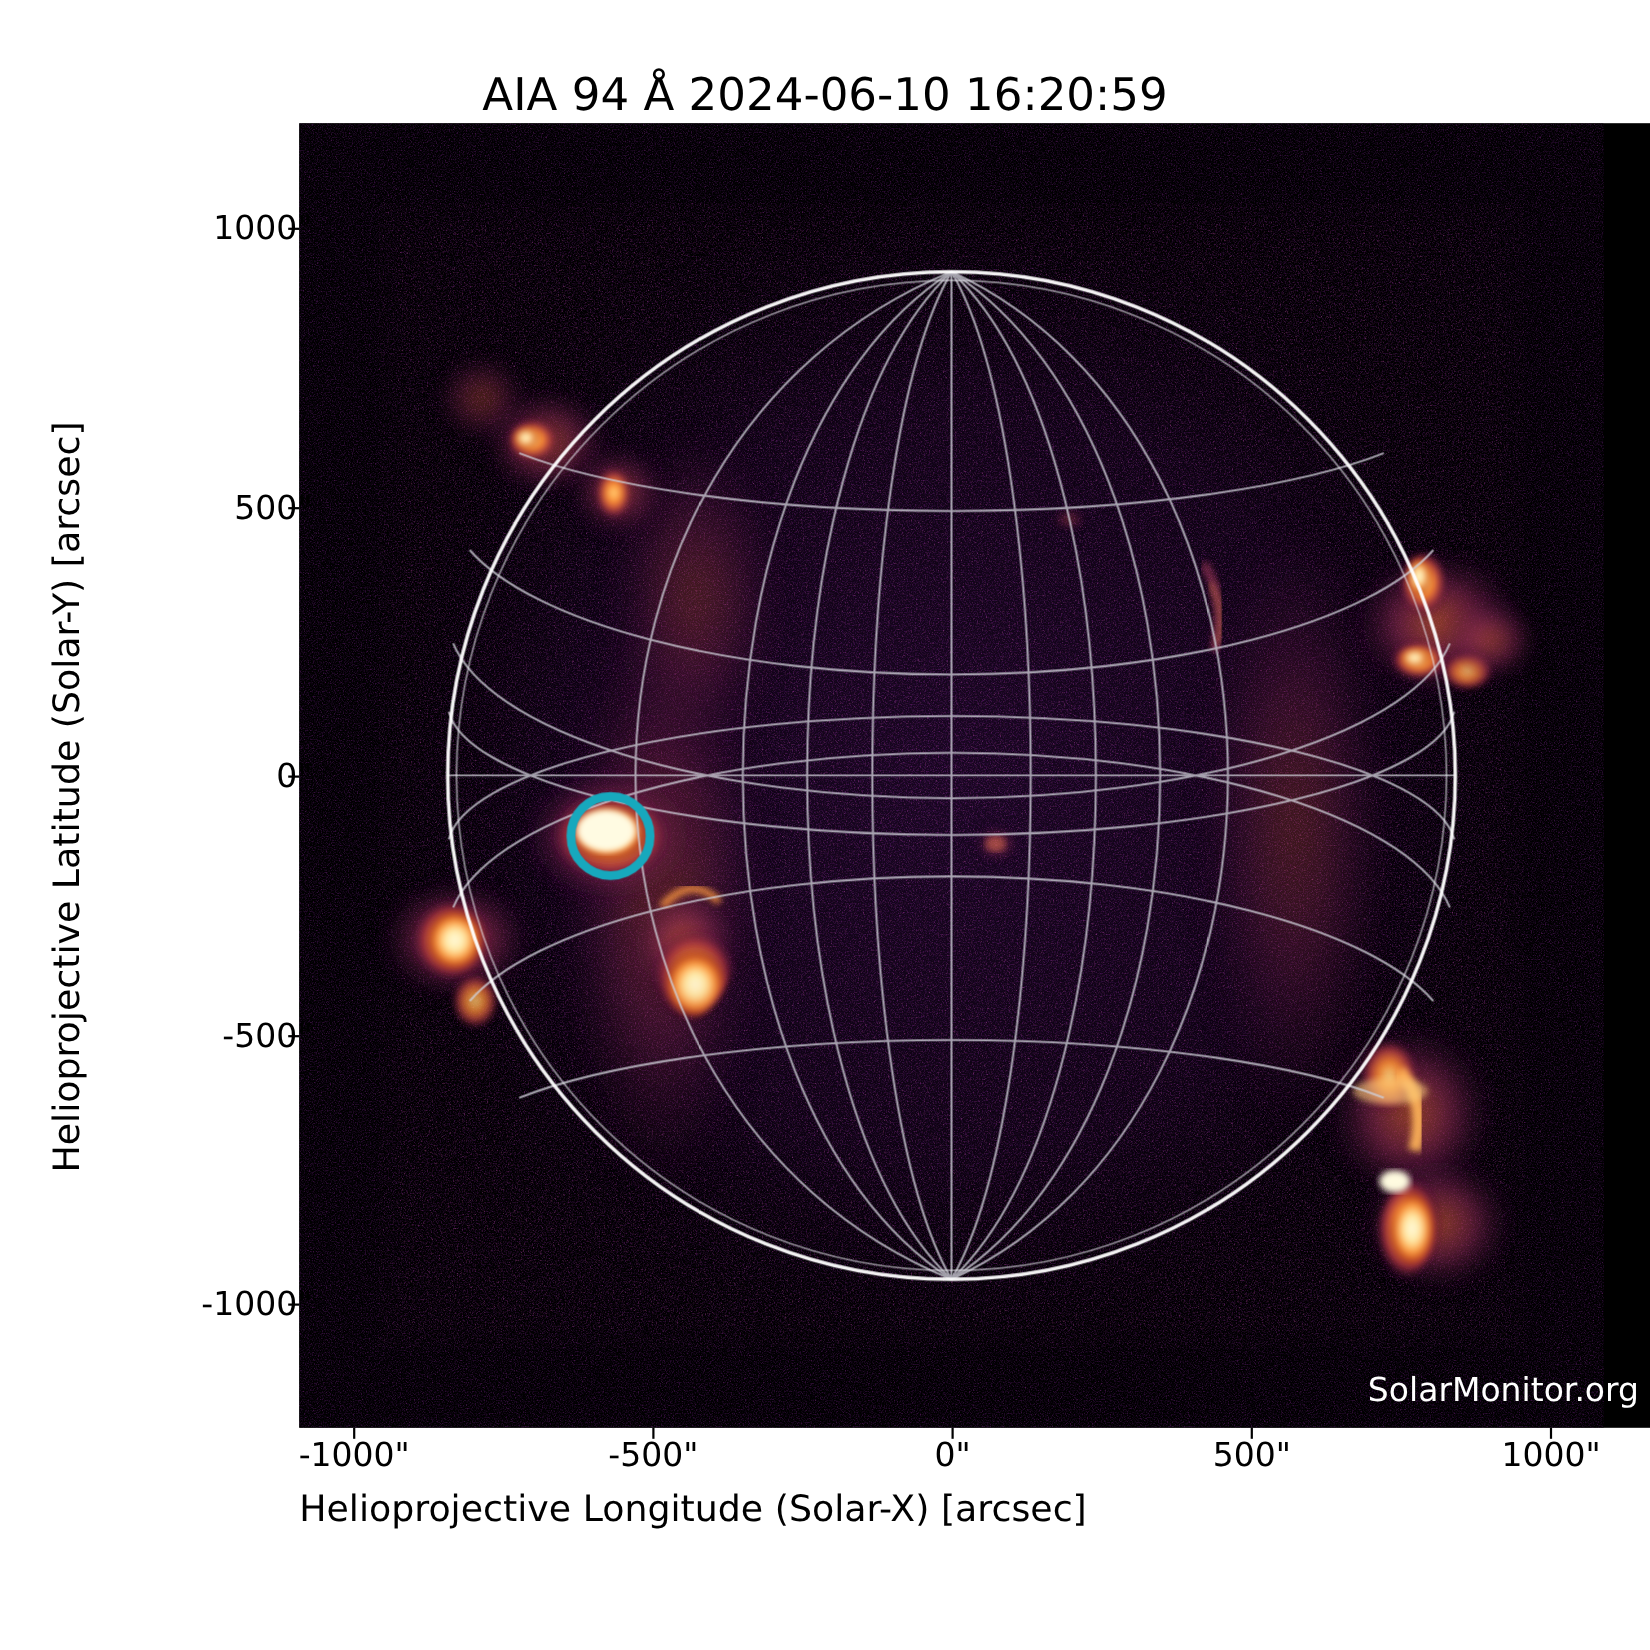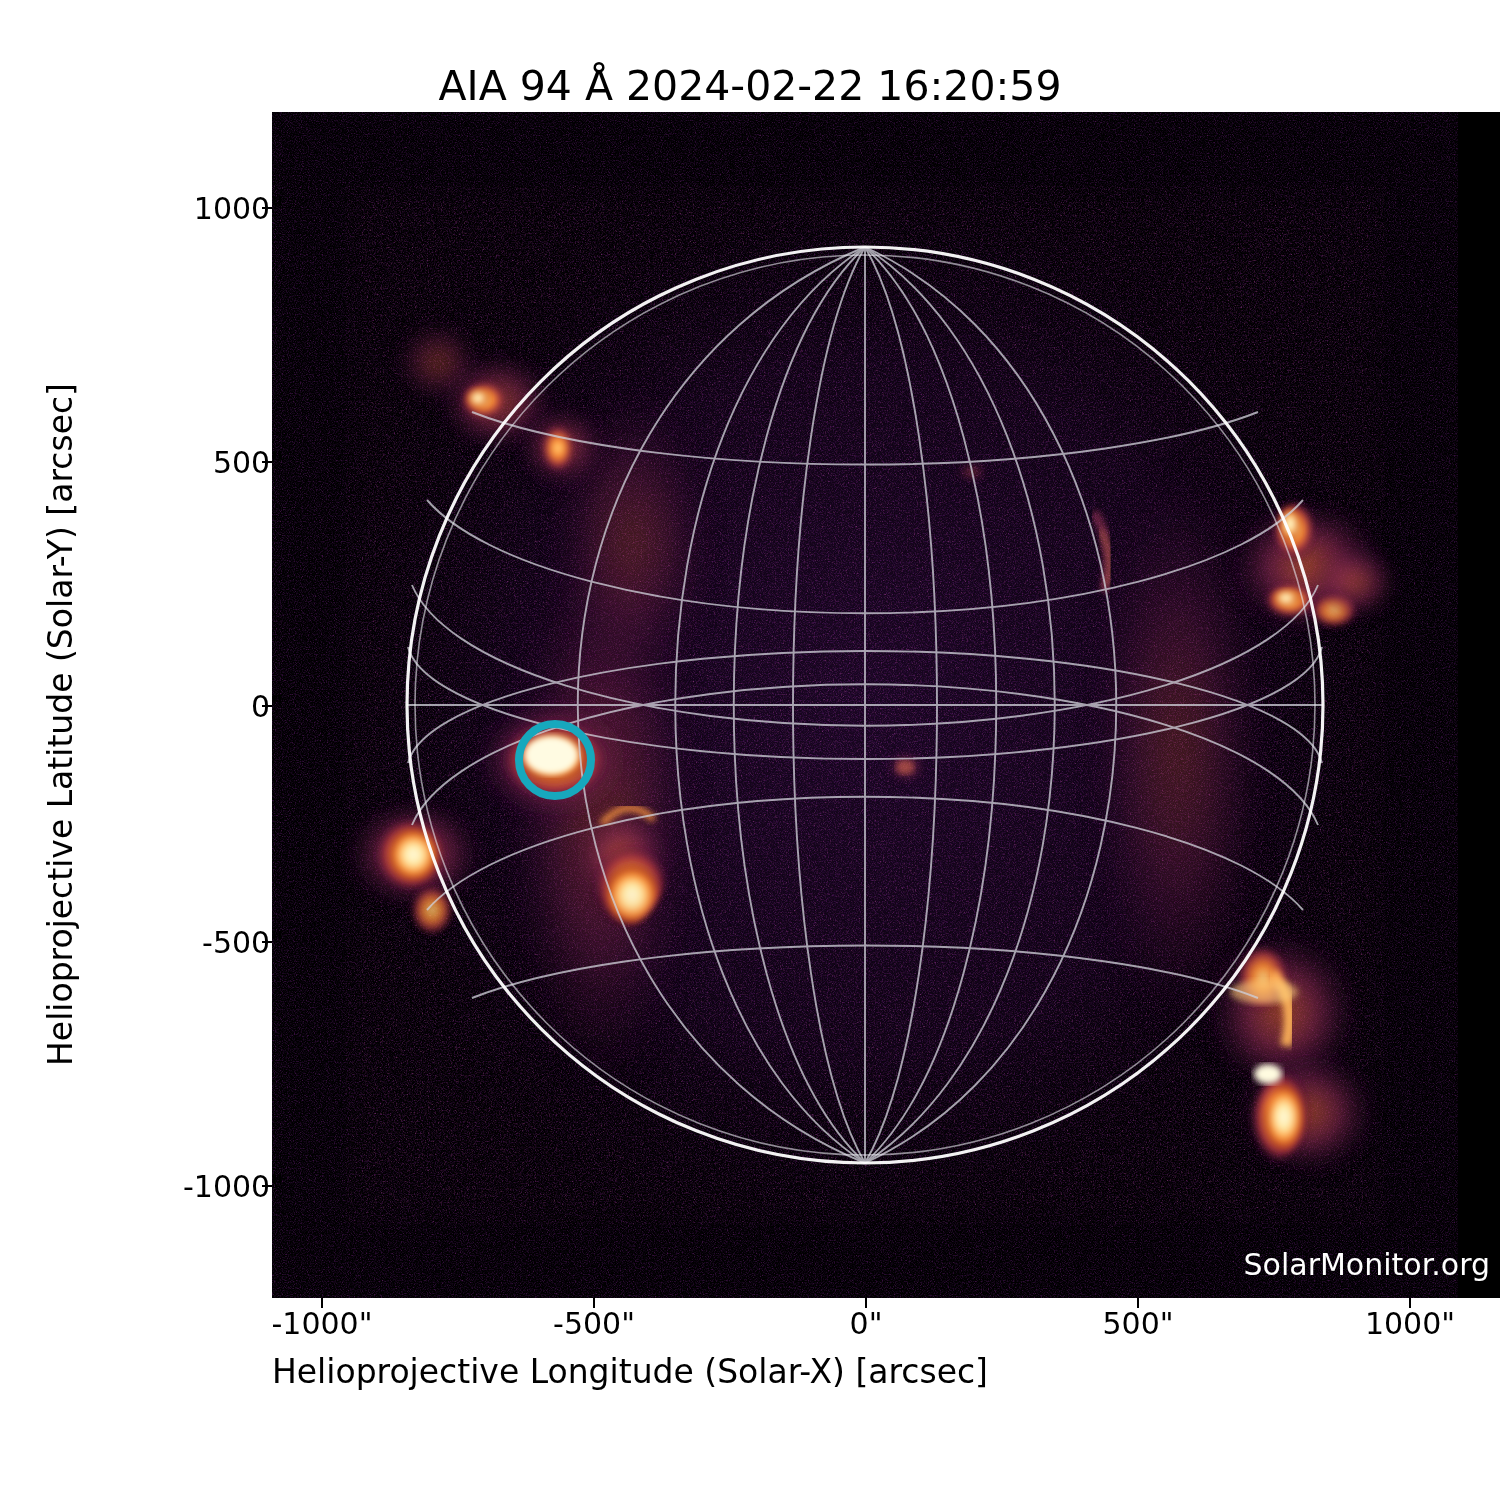--- a/index.html
+++ b/index.html
@@ -110,21 +110,21 @@
     color: #ffffff;
     white-space: nowrap;
     text-shadow: 0 0 2px rgba(0,0,0,0.6);
   }
 </style>
 </head>
 <body>
 
 <div id="figure">
 
-  <div id="plot-title">AIA 94 Å 2024-02-22 16:20:59</div>
+  <div id="plot-title">AIA 94 Å 2024-06-10 16:20:59</div>
 
   <div id="axes-area">
     <svg id="sun-svg" width="1186" height="1186" viewBox="0 0 1186 1186">
       <defs>
 
         <filter id="speckle" x="0" y="0" width="100%" height="100%">
           <feTurbulence type="fractalNoise" baseFrequency="0.85" numOctaves="3" seed="7" result="n"></feTurbulence>
           <feColorMatrix in="n" type="matrix" values="1.9 0 0 0 -0.72
                     0.15 0 0 0 -0.06
                     2.4 0 0 0 -0.78

